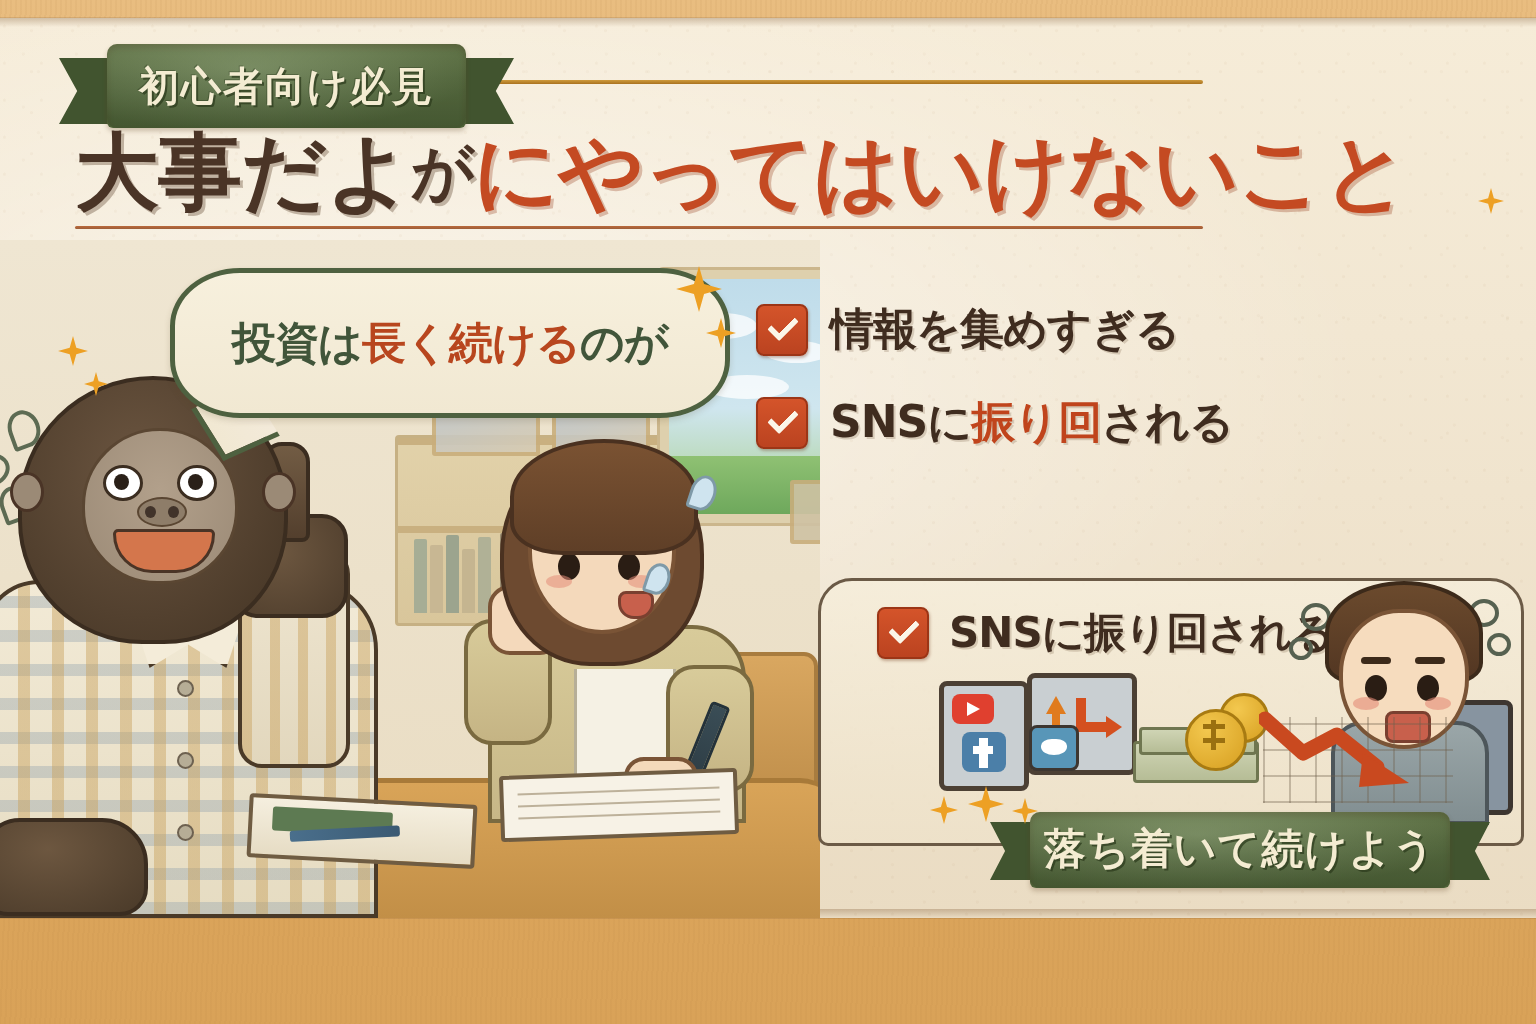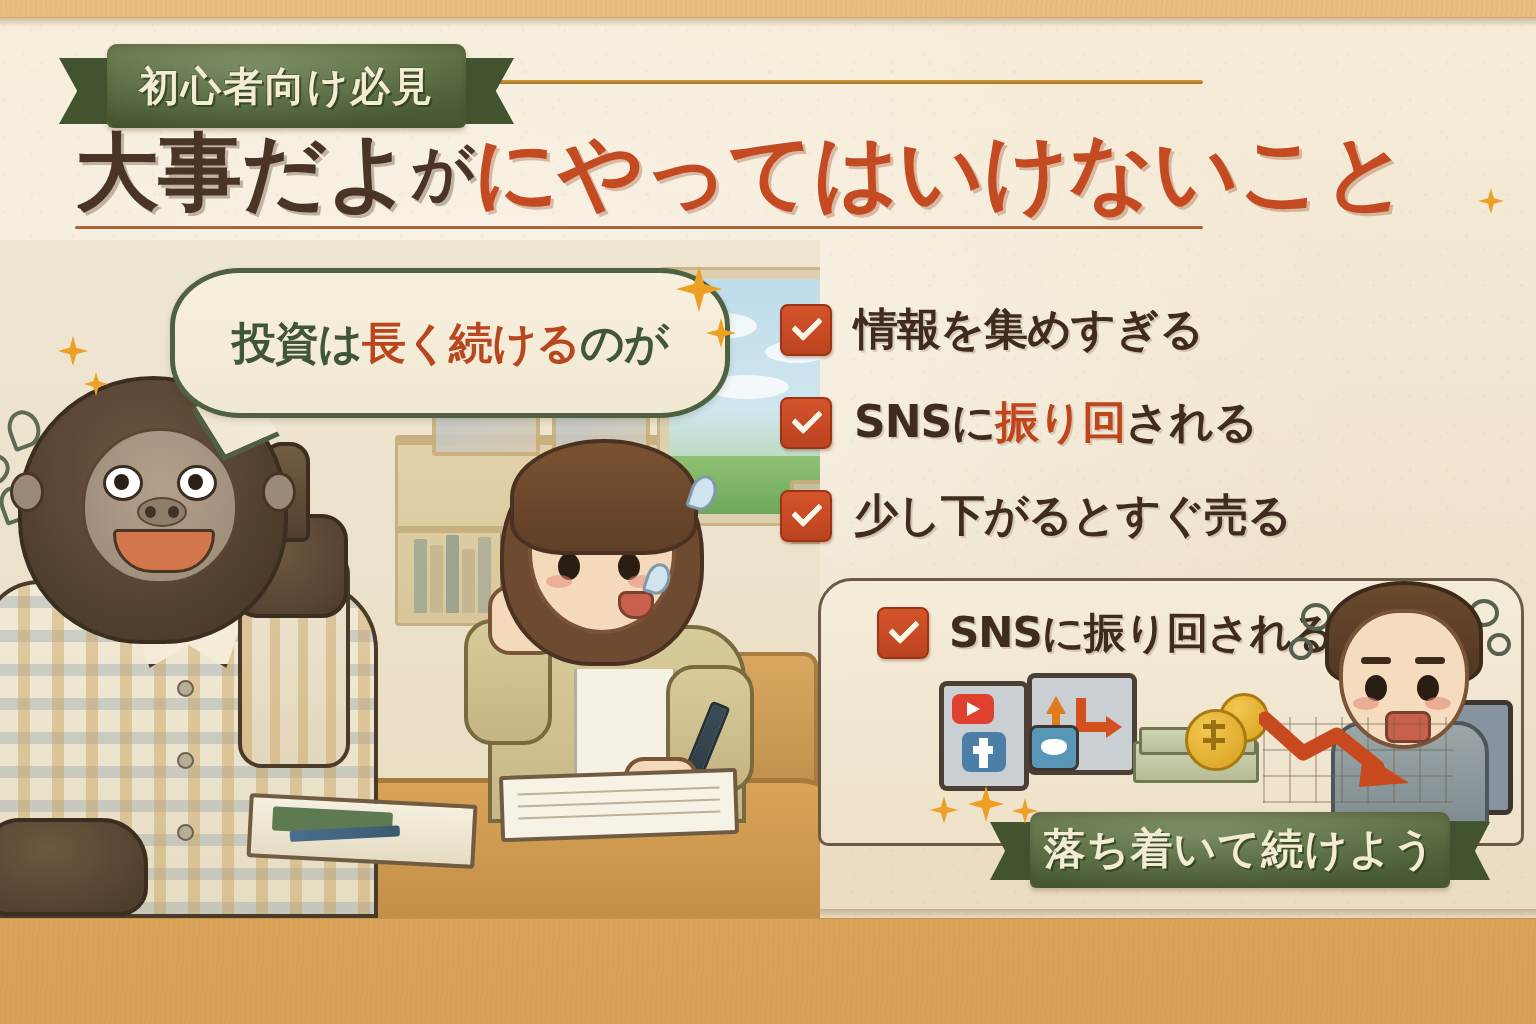--- a/index.html
+++ b/index.html
@@ -206,21 +206,21 @@
   }
   .notebook .rule{position:absolute;left:14px;right:14px;height:2px;background:#bdb19a;}
   .notebook2{
     position:absolute;left:248px;bottom:55px;width:220px;height:56px;
     background:linear-gradient(180deg,#f5efdf,#e6dcc4);border:4px solid #6f5c42;border-radius:4px;transform:rotate(3deg);
   }
   .nb2-label{position:absolute;left:20px;top:8px;width:120px;height:24px;background:#5d7a52;border-radius:3px;}
   .pencil2{position:absolute;left:38px;top:26px;width:110px;height:11px;background:linear-gradient(90deg,#4a6f8c,#3b5a73);border-radius:3px;transform:rotate(-6deg);}
 
   
-  #checklist{position:absolute;left:780px;top:300px;width:560px;z-index:7;}
+  #checklist{position:absolute;left:756px;top:300px;width:560px;z-index:7;}
   .chk-row{display:flex;align-items:center;gap:22px;margin-bottom:34px;}
   .chkbox{
     flex:0 0 auto;width:48px;height:48px;border-radius:8px;
     background:linear-gradient(180deg,#d4542a,#bb4320);
     border:2px solid #9c3516;position:relative;
     box-shadow:1px 2px 3px rgba(110,50,20,.35);
   }
   .chkbox:before{
     content:"";position:absolute;left:11px;top:11px;width:22px;height:11px;
     border-left:6px solid #fbf6e8;border-bottom:6px solid #fbf6e8;
@@ -422,24 +422,20 @@
 
   <div id="checklist">
     <div class="chk-row">
       <div class="chkbox"></div>
       <div class="chk-text"><span>情報を集めすぎる</span></div>
     </div>
     <div class="chk-row">
       <div class="chkbox"></div>
       <div class="chk-text"><span>SNSに</span><span class="hl">振り回</span><span>される</span></div>
     </div>
-    <div class="chk-row">
-      <div class="chkbox"></div>
-      <div class="chk-text"><span>少し下がるとすぐ売る</span></div>
-    </div>
   </div>
 
   <div id="panel">
     <div id="panel-head">
       <div class="chkbox"></div>
       <div class="chk-text">SNSに振り回される</div>
     </div>
 
     <div class="device" style="left:118px;top:100px;width:80px;height:100px;">
       <div class="sns" style="left:8px;top:8px;width:42px;height:30px;background:#e0402f;">

